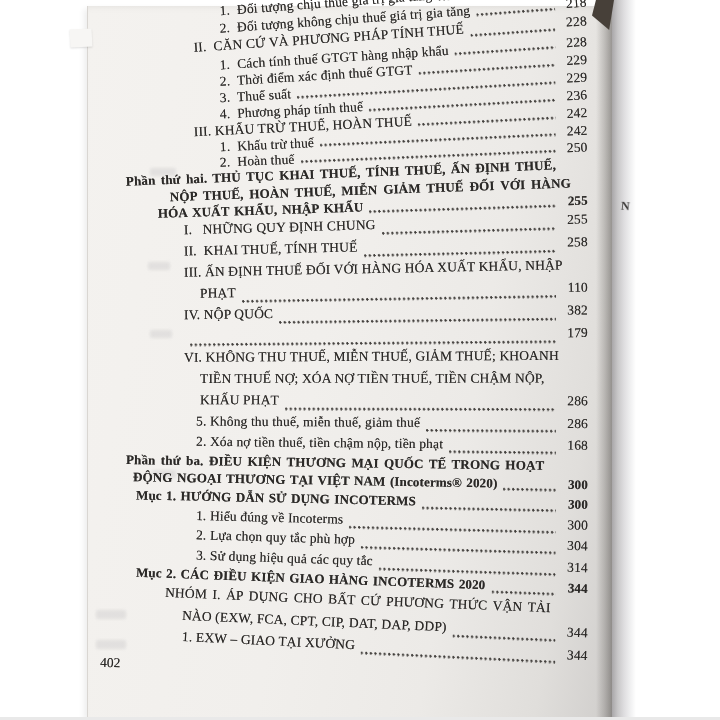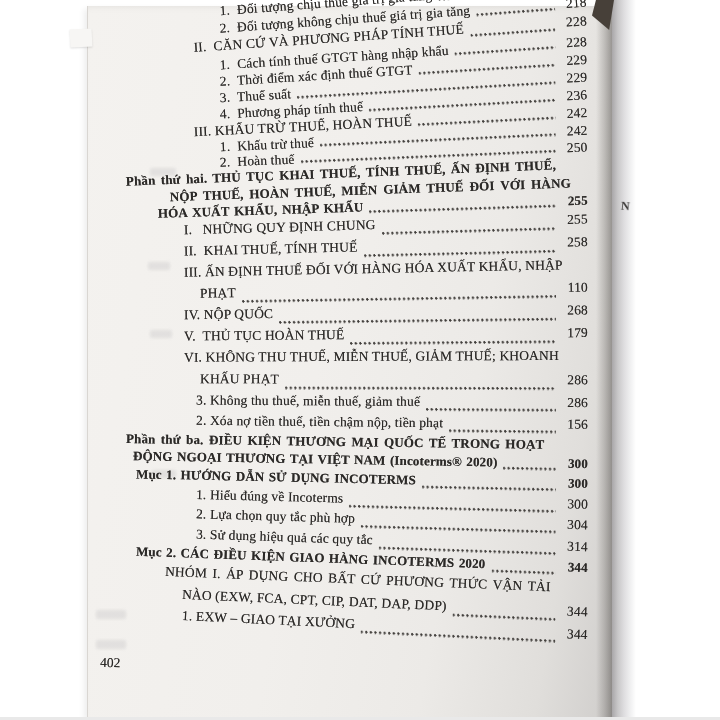--- a/index.html
+++ b/index.html
@@ -145,44 +145,46 @@
         <span class="txt">III. ẤN ĐỊNH THUẾ ĐỐI VỚI HÀNG HÓA XUẤT KHẨU, NHẬP</span>
       </div>
       <div class="row s-roman-cont" style="transform: rotate(-0.91deg);">
         <span class="txt">PHẠT</span>
         <span class="leader"></span>
         <span class="pg">110</span>
       </div>
       <div class="row s-roman-mid" style="transform: rotate(-0.69deg);">
         <span class="txt">IV. NỘP QUỐC</span>
         <span class="leader"></span>
-        <span class="pg">268</span>
+        <span class="pg">382</span>
       </div>
       <div class="row s-roman-mid" style="transform: rotate(-0.48deg);">
-        <span class="txt">V.  THỦ TỤC HOÀN THUẾ</span>
         <span class="leader"></span>
         <span class="pg">179</span>
       </div>
       <div class="row s-roman-mid" style="transform: rotate(-0.27deg);">
         <span class="txt">VI. KHÔNG THU THUẾ, MIỄN THUẾ, GIẢM THUẾ; KHOANH</span>
       </div>
+      <div class="row s-roman-cont" style="transform: rotate(-0.06deg);">
+        <span class="txt">TIỀN THUẾ NỢ; XÓA NỢ TIỀN THUẾ, TIỀN CHẬM NỘP,</span>
+      </div>
       <div class="row s-roman-cont" style="transform: rotate(0.15deg);">
         <span class="txt">KHẤU PHẠT</span>
         <span class="leader"></span>
         <span class="pg">286</span>
       </div>
       <div class="row s-sub" style="transform: rotate(0.37deg);">
-        <span class="txt">3. Không thu thuế, miễn thuế, giảm thuế</span>
+        <span class="txt">5. Không thu thuế, miễn thuế, giảm thuế</span>
         <span class="leader"></span>
         <span class="pg">286</span>
       </div>
       <div class="row s-sub" style="transform: rotate(0.58deg);">
         <span class="txt">2. Xóa nợ tiền thuế, tiền chậm nộp, tiền phạt</span>
         <span class="leader"></span>
-        <span class="pg">156</span>
+        <span class="pg">168</span>
       </div>
       <div class="row s-part" style="transform: rotate(0.79deg);">
         <span class="txt">Phần thứ ba. ĐIỀU KIỆN THƯƠNG MẠI QUỐC TẾ TRONG HOẠT</span>
       </div>
       <div class="row s-part-cont3" style="transform: rotate(1deg);">
         <span class="txt">ĐỘNG NGOẠI THƯƠNG TẠI VIỆT NAM (Incoterms® 2020)</span>
         <span class="leader"></span>
         <span class="pg">300</span>
       </div>
       <div class="row s-muc" style="transform: rotate(1.22deg);">

